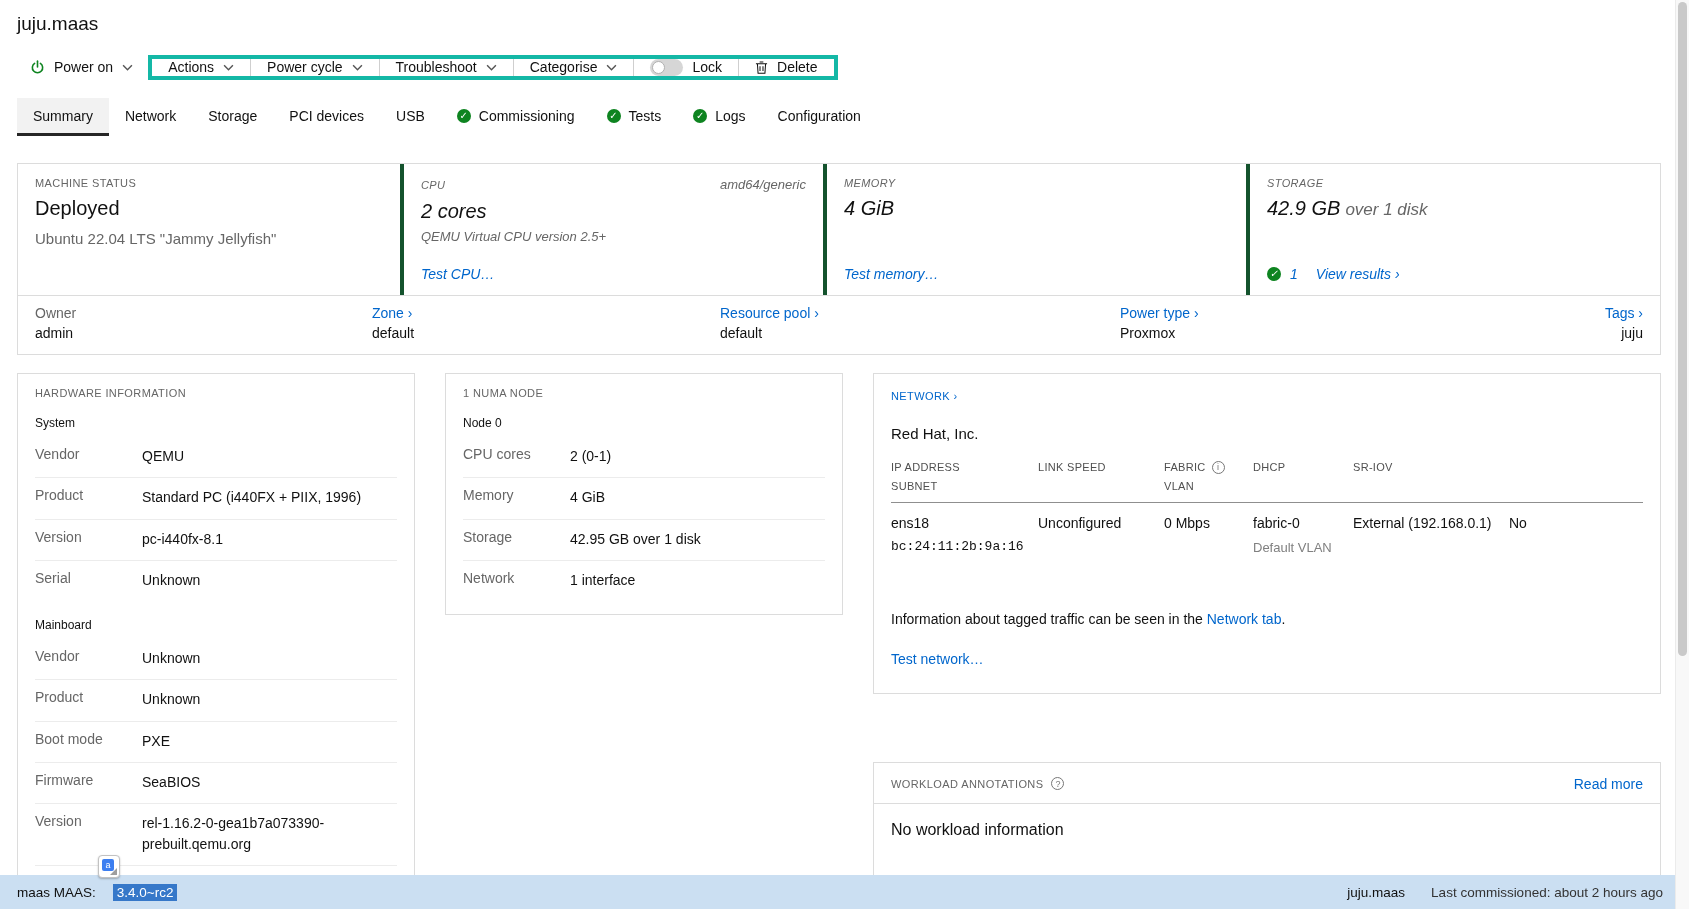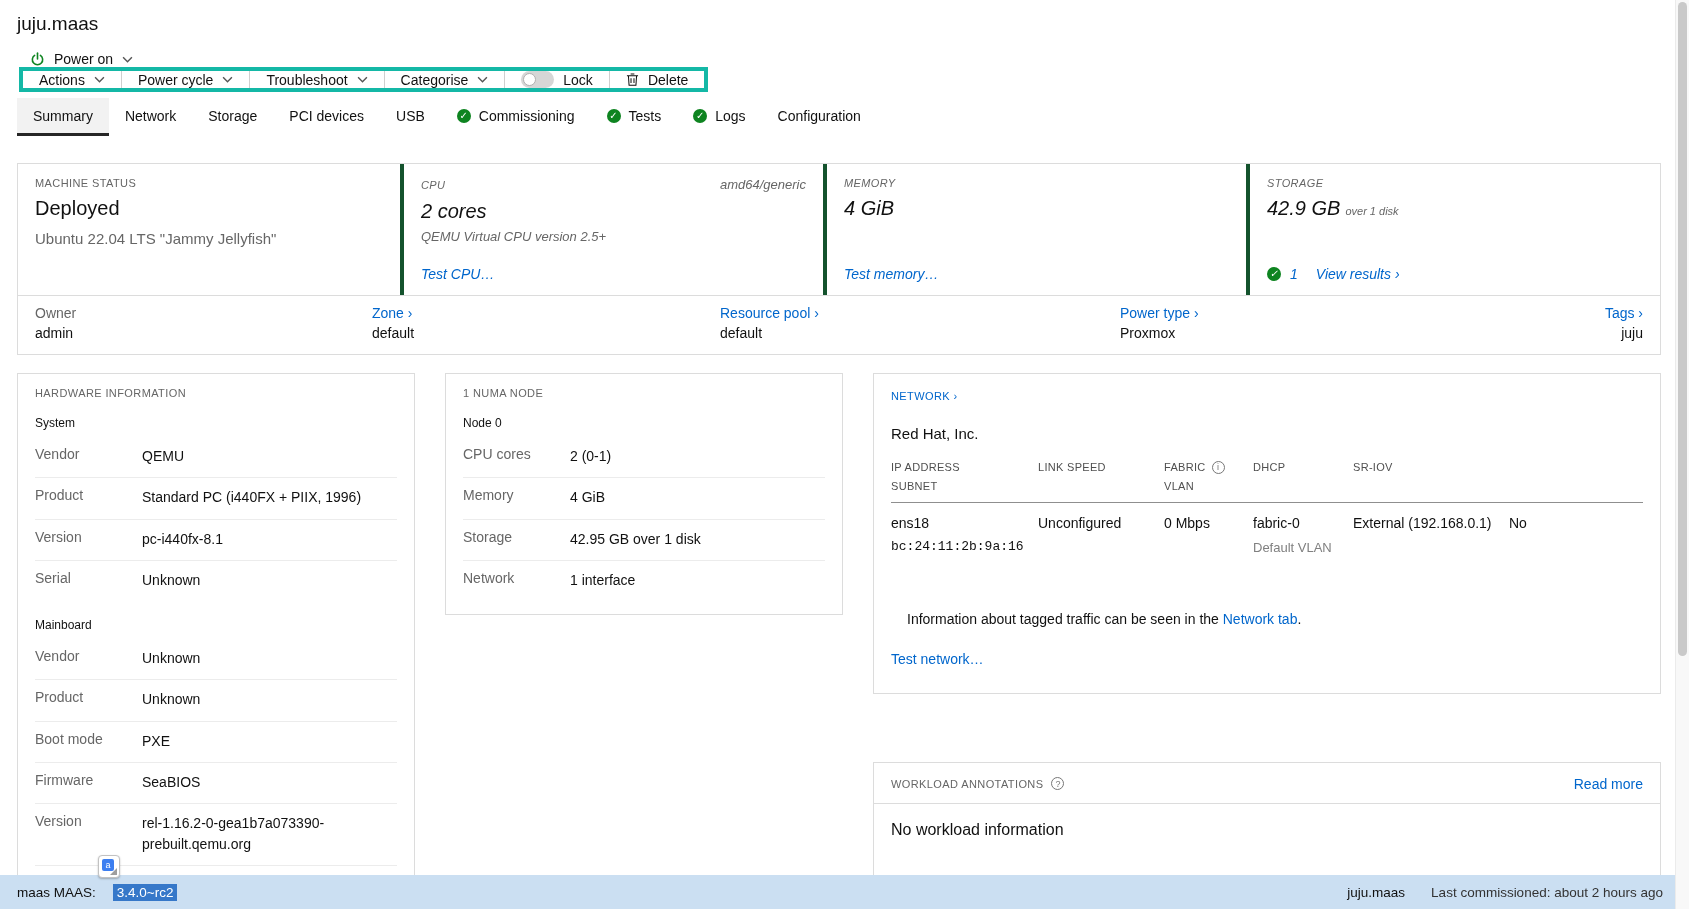--- a/index.html
+++ b/index.html
@@ -6,21 +6,21 @@
   html, body { width: 1689px; height: 909px; }
   body {
     font-family: "Liberation Sans", sans-serif;
     font-size: 14px; color: #111; background: #fff;
     position: relative; overflow: hidden;
   }
   .content { padding-left: 17px; width: 1661px; }
   .page-title { font-size: 19px; font-weight: 400; padding-top: 13px; }
 
   
-  .toolbar { display: flex; margin-top: 16px; height: 32px; align-items: flex-start; flex-direction: column; }
+  .toolbar { display: flex; margin-top: 16px; height: 32px; align-items: center; }
   button { font-family: inherit; font-size: 14px; color: #111; background: #fff; border: none; cursor: pointer; }
   .poweron-btn { display: flex; align-items: center; gap: 9px; padding: 0 13px; }
   .btn-group { display: flex; border: 4px solid #14b8a6; margin-left: 2px; }
   .group-btn { display: flex; align-items: center; gap: 9px; padding: 0 16px; border-right: 1px solid #cfcfcf; }
   .group-btn.last { border-right: none; }
   .toggle { width: 33px; height: 17px; border-radius: 9px; background: #d6d6d6; position: relative; display: inline-block; }
   .toggle-knob { width: 13px; height: 13px; border-radius: 50%; background: #fff; border: 1px solid #b0b0b0; position: absolute; left: 2px; top: 2px; }
 
   
   .tabs { display: flex; margin-top: 15px; list-style: none; }
@@ -39,21 +39,21 @@
   
   .overview-card { margin-top: 27px; }
   .ov-top { display: grid; grid-template-columns: 382px 423px 423px 1fr; }
   .ov-cell { padding: 13px 17px; min-height: 131px; display: flex; flex-direction: column; }
   .ov-cell + .ov-cell { border-left: 4px solid #14532d; font-style: italic; }
   .cell-head { display: flex; justify-content: space-between; align-items: baseline; }
   .arch { font-size: 13px; }
   .big-value { font-size: 20px; margin-top: 8px; }
   .os-name { font-size: 15px; color: #666; margin-top: 10px; }
   .cpu-model { font-size: 13px; color: #666; margin-top: 6px; }
-  .suffix { font-size: 11px; color: #666; margin-left: 5px; text-align: right; }
+  .suffix { font-size: 17px; color: #666; margin-left: 5px; text-align: right; }
   .cell-bottom { margin-top: auto; display: flex; align-items: center; gap: 9px; font-size: 14px; }
   .gap-wide { margin-left: 9px; }
 
   .ov-meta { display: flex; border-top: 1px solid #dcdcdc; padding: 9px 17px 13px; font-size: 14px; }
   .meta-col { display: flex; flex-direction: column; gap: 4px; }
   .mc1 { width: 337px; } .mc2 { width: 348px; } .mc3 { width: 400px; }
   .mc5 { margin-left: auto; text-align: right; }
 
   
   .main-grid { display: grid; grid-template-columns: 398px 398px 1fr; gap: 30px; margin-top: 18px; align-items: start; }
@@ -68,21 +68,21 @@
   
   .net-panel { padding-bottom: 26px; }
   .net-vendor { font-size: 15px; margin: 22px 0 16px; }
   .net-grid { display: grid; grid-template-columns: 147px 126px 89px 100px 156px 1fr; }
   .net-header { border-bottom: 1px solid #8f8f8f; }
   .net-hcell { font-size: 11px; letter-spacing: .3px; color: #4f4f4f; line-height: 1.75; padding-bottom: 5px; }
   .net-hline1 { display: flex; align-items: center; gap: 6px; }
   .net-row { padding: 12px 0 2px; font-size: 14px; }
   .mac { font-family: "Liberation Mono", monospace; font-size: 13px; margin-top: 8px; }
   .vlan { font-size: 13px; color: #808080; margin-top: 9px; }
-  .net-note { margin-top: 54px; font-size: 14px; margin-left: 16px; }
+  .net-note { margin-top: 54px; font-size: 14px; }
   .net-test { display: inline-block; margin-top: 24px; font-size: 14px; }
 
   
   .workload-panel { margin-top: 68px; padding-bottom: 0; }
   .wl-head { display: flex; align-items: center; gap: 8px; }
   .wl-readmore { margin-left: auto; font-size: 14px; }
   .wl-divider { border-bottom: 1px solid #dcdcdc; margin: 11px -17px 0; }
   .wl-empty { font-size: 16px; margin-top: 17px; padding-bottom: 38px; }
 
   

